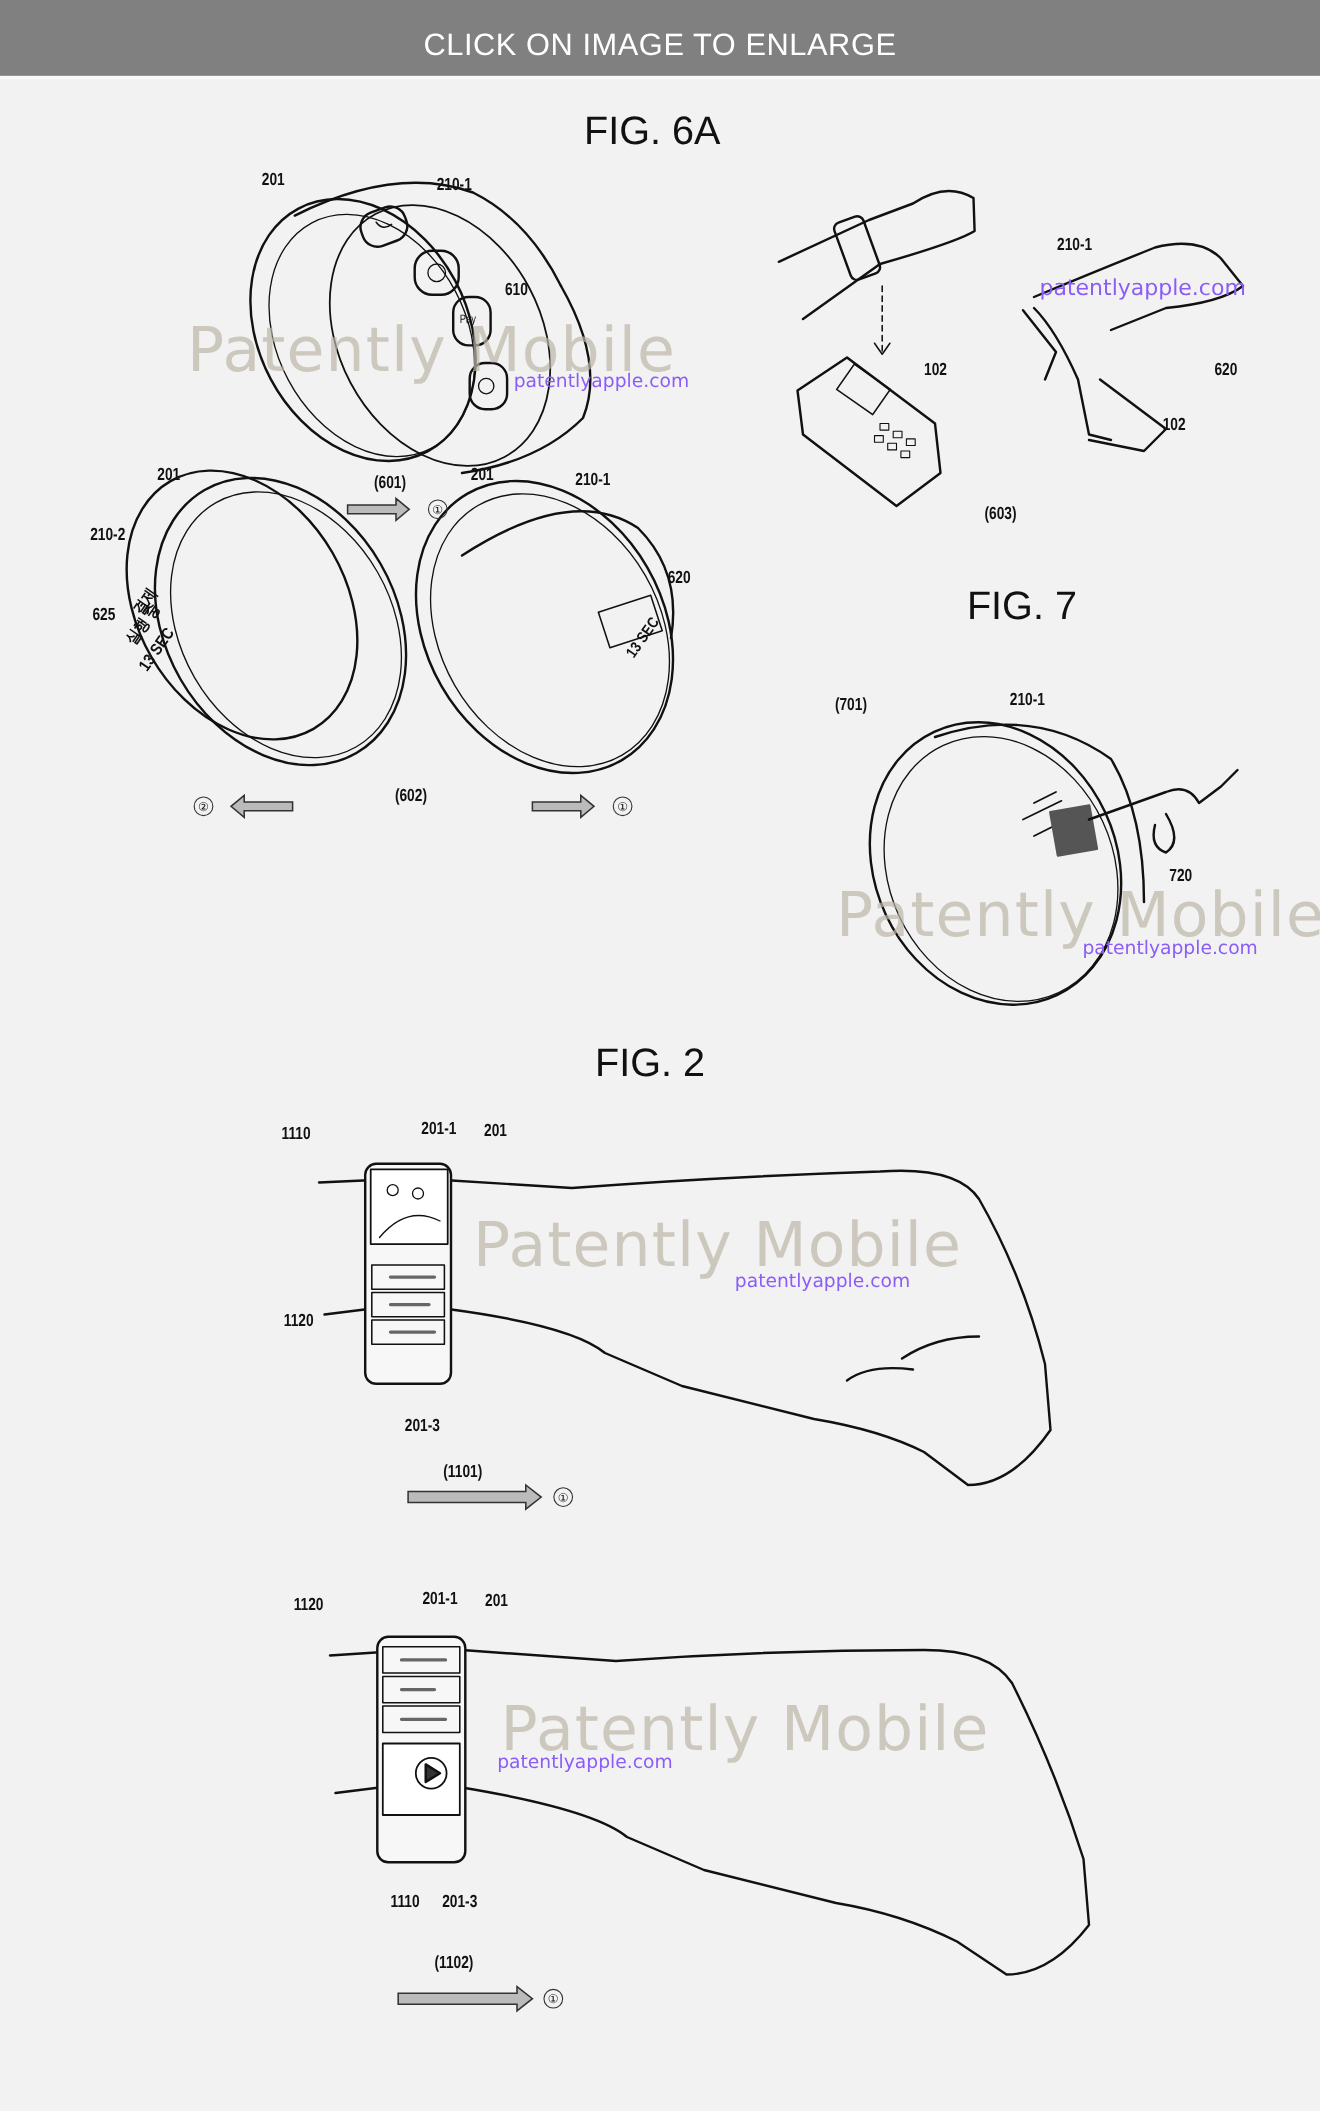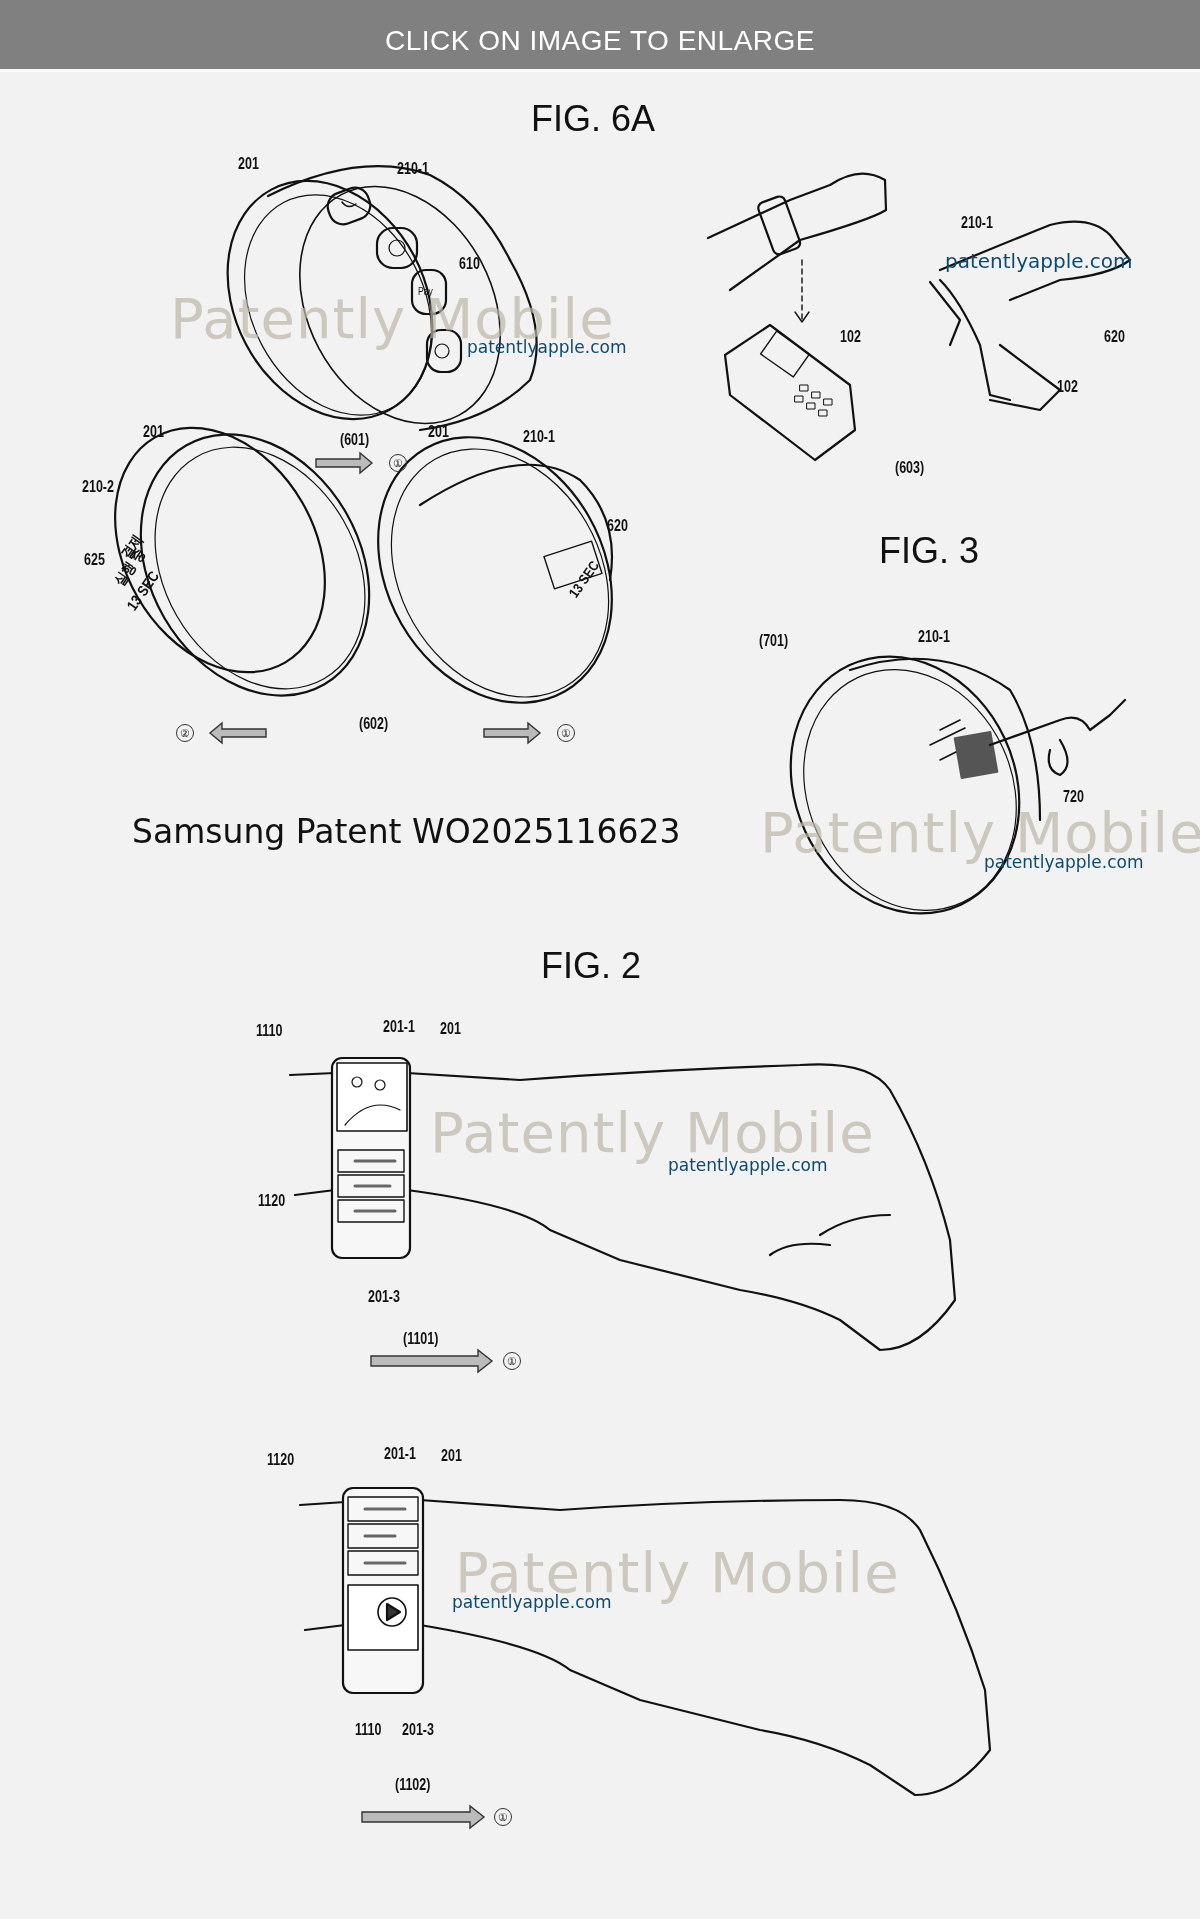--- a/index.html
+++ b/index.html
@@ -6,21 +6,21 @@
   body { width:1200px; height:1919px; background:#f2f2f2; position:relative; overflow:hidden;
          font-family:"DejaVu Sans", sans-serif; color:#111; }
   .header { position:absolute; left:0; top:0; width:1200px; height:69px; background:#808080;
             display:flex; align-items:center; justify-content:center; cursor:pointer; }
   .header span { color:#fff; font-family:"Liberation Sans", sans-serif; font-size:28px; letter-spacing:0.5px;margin-top:12px; }
   .sep { position:absolute; left:0; top:69px; width:1200px; height:3px; background:#fafafa; }
   .fig-title { position:absolute; font-family:"Liberation Sans", sans-serif; font-size:36px; color:#111; white-space:nowrap; }
   .lbl { position:absolute; font-family:"Liberation Sans", sans-serif; font-size:16px; font-weight:bold; color:#111;
          transform:scaleX(0.78); transform-origin:left center; white-space:nowrap; }
   .wm { position:absolute; font-family:"DejaVu Sans", sans-serif; font-size:56px; color:rgba(190,182,168,0.7); white-space:nowrap; letter-spacing:1px; }
-  .wm-url { position:absolute; font-family:"DejaVu Sans", sans-serif; font-size:17px; color:#0c4a6e; white-space:nowrap; }
+  .wm-url { position:absolute; font-family:"DejaVu Sans", sans-serif; font-size:17px; color:#8b5cf6; white-space:nowrap; }
   .caption { position:absolute; left:132px; top:812px; font-family:"DejaVu Sans", sans-serif; font-size:33px; line-height:40px; color:#111; }
   svg.draw { position:absolute; left:0; top:0; }
   .circ { position:absolute; width:16px; height:16px; border:1px solid #333; border-radius:50%;
           font-size:11px; display:flex; align-items:center; justify-content:center; font-family:"Liberation Sans", sans-serif; }
   .hotspot { position:absolute; cursor:pointer; }
 </style>
 </head>
 <body>
 
 <div class="header">
@@ -126,21 +126,21 @@
   <g fill="#bbb" stroke="#333" stroke-width="1.4">
     <path d="M316 459 L360 459 L360 453 L372 463 L360 473 L360 467 L316 467 Z"></path>
     <path d="M266 729 L222 729 L222 723 L210 733 L222 743 L222 737 L266 737 Z"></path>
     <path d="M484 729 L528 729 L528 723 L540 733 L528 743 L528 737 L484 737 Z"></path>
     <path d="M371 1356 L478 1356 L478 1350 L492 1361 L478 1372 L478 1366 L371 1366 Z"></path>
     <path d="M362 1812 L470 1812 L470 1806 L484 1817 L470 1828 L470 1822 L362 1822 Z"></path>
   </g>
 </svg>
 
 <div class="fig-title" style="left:531px;top:98px;">FIG. 6A</div>
-<div class="fig-title" style="left:879px;top:530px;">FIG. 3</div>
+<div class="fig-title" style="left:879px;top:530px;">FIG. 7</div>
 <div class="fig-title" style="left:541px;top:945px;">FIG. 2</div>
 
 <div class="lbl" style="left:238px;top:155px;">201</div>
 <div class="lbl" style="left:397px;top:160px;">210-1</div>
 <div class="lbl" style="left:459px;top:255px;">610</div>
 <div class="lbl" style="left:418px;top:285px;font-size:11px;font-weight:normal;">Pay</div>
 
 <div class="lbl" style="left:143px;top:423px;">201</div>
 <div class="lbl" style="left:82px;top:478px;">210-2</div>
 <div class="lbl" style="left:84px;top:551px;">625</div>
@@ -179,21 +179,20 @@
 
 <div class="lbl" style="left:267px;top:1451px;">1120</div>
 <div class="lbl" style="left:384px;top:1445px;">201-1</div>
 <div class="lbl" style="left:441px;top:1447px;">201</div>
 <div class="lbl" style="left:355px;top:1721px;">1110</div>
 <div class="lbl" style="left:402px;top:1721px;">201-3</div>
 <div class="lbl" style="left:395px;top:1776px;">(1102)</div>
 <div class="circ" style="left:494px;top:1808px;">①</div>
 
 <div class="caption">
-  <div>Samsung Patent WO2025116623</div>
 </div>
 
 <div class="wm" style="left:170px;top:286px;">Patently Mobile</div>
 <div class="wm-url" style="left:467px;top:337px;">patentlyapple.com</div>
 <div class="wm-url" style="left:945px;top:249px;font-size:20px;">patentlyapple.com</div>
 <div class="wm" style="left:760px;top:800px;">Patently Mobile</div>
 <div class="wm-url" style="left:984px;top:852px;">patentlyapple.com</div>
 <div class="wm" style="left:430px;top:1100px;">Patently Mobile</div>
 <div class="wm-url" style="left:668px;top:1155px;">patentlyapple.com</div>
 <div class="wm" style="left:455px;top:1540px;">Patently Mobile</div>

